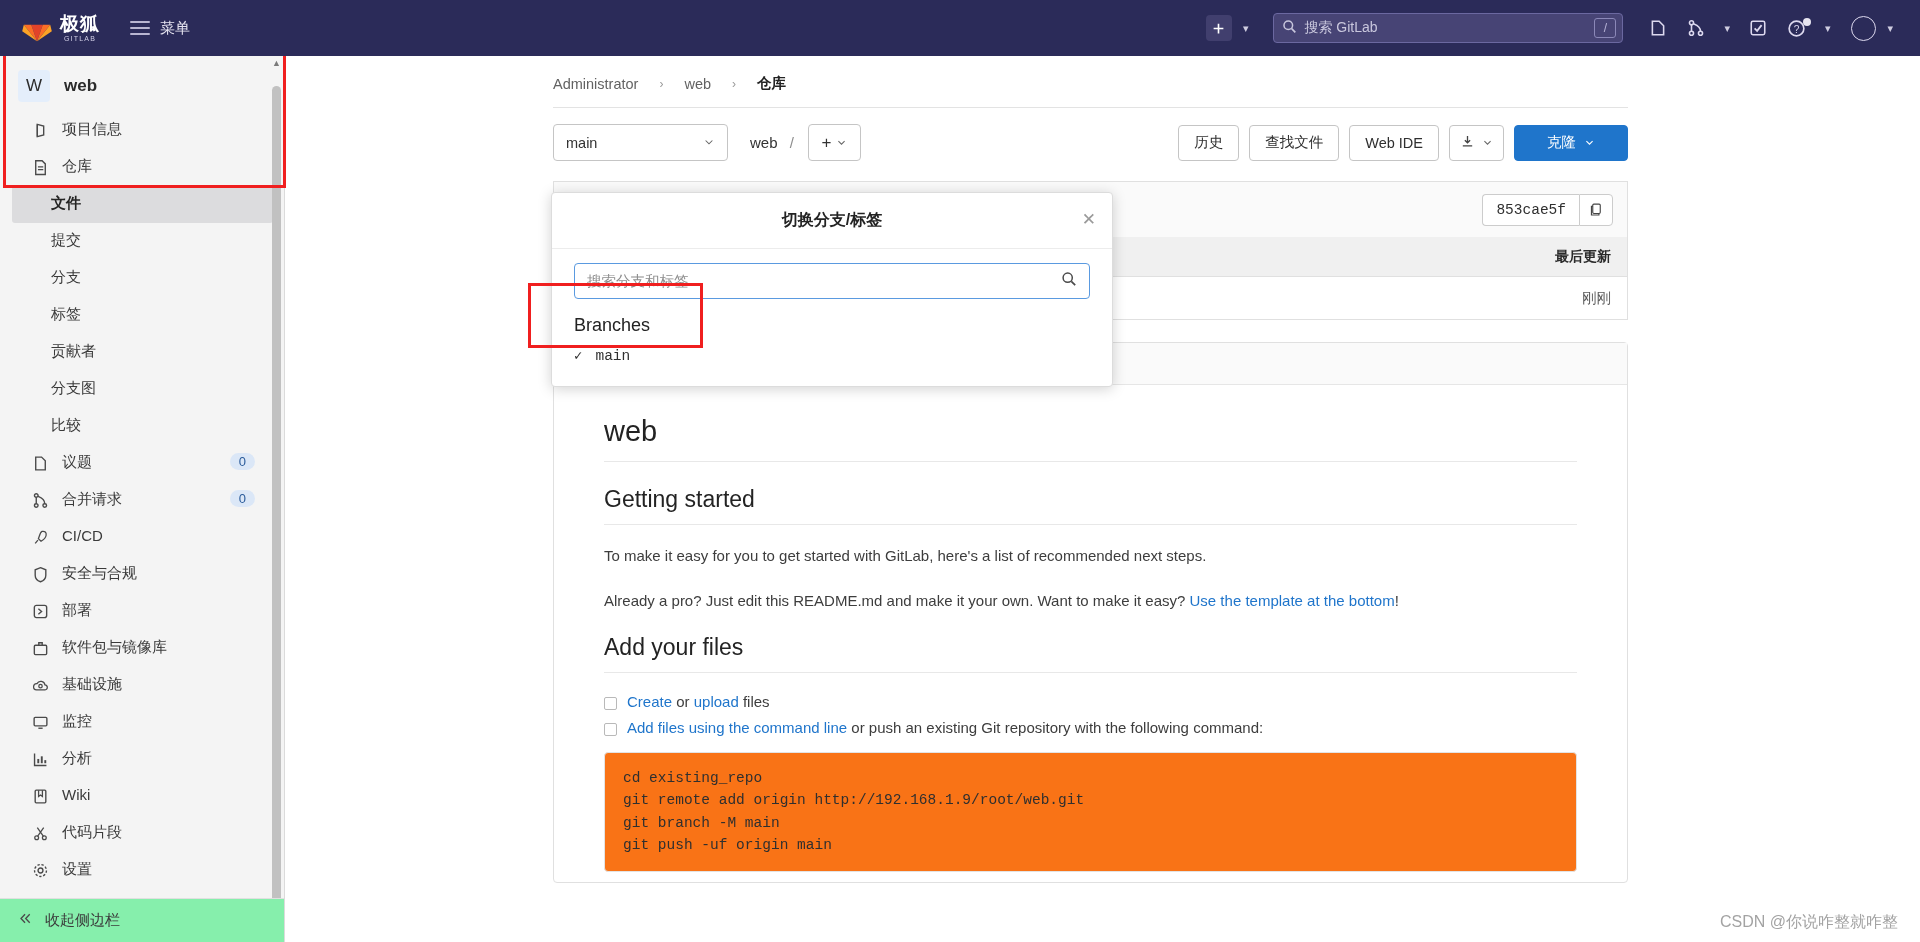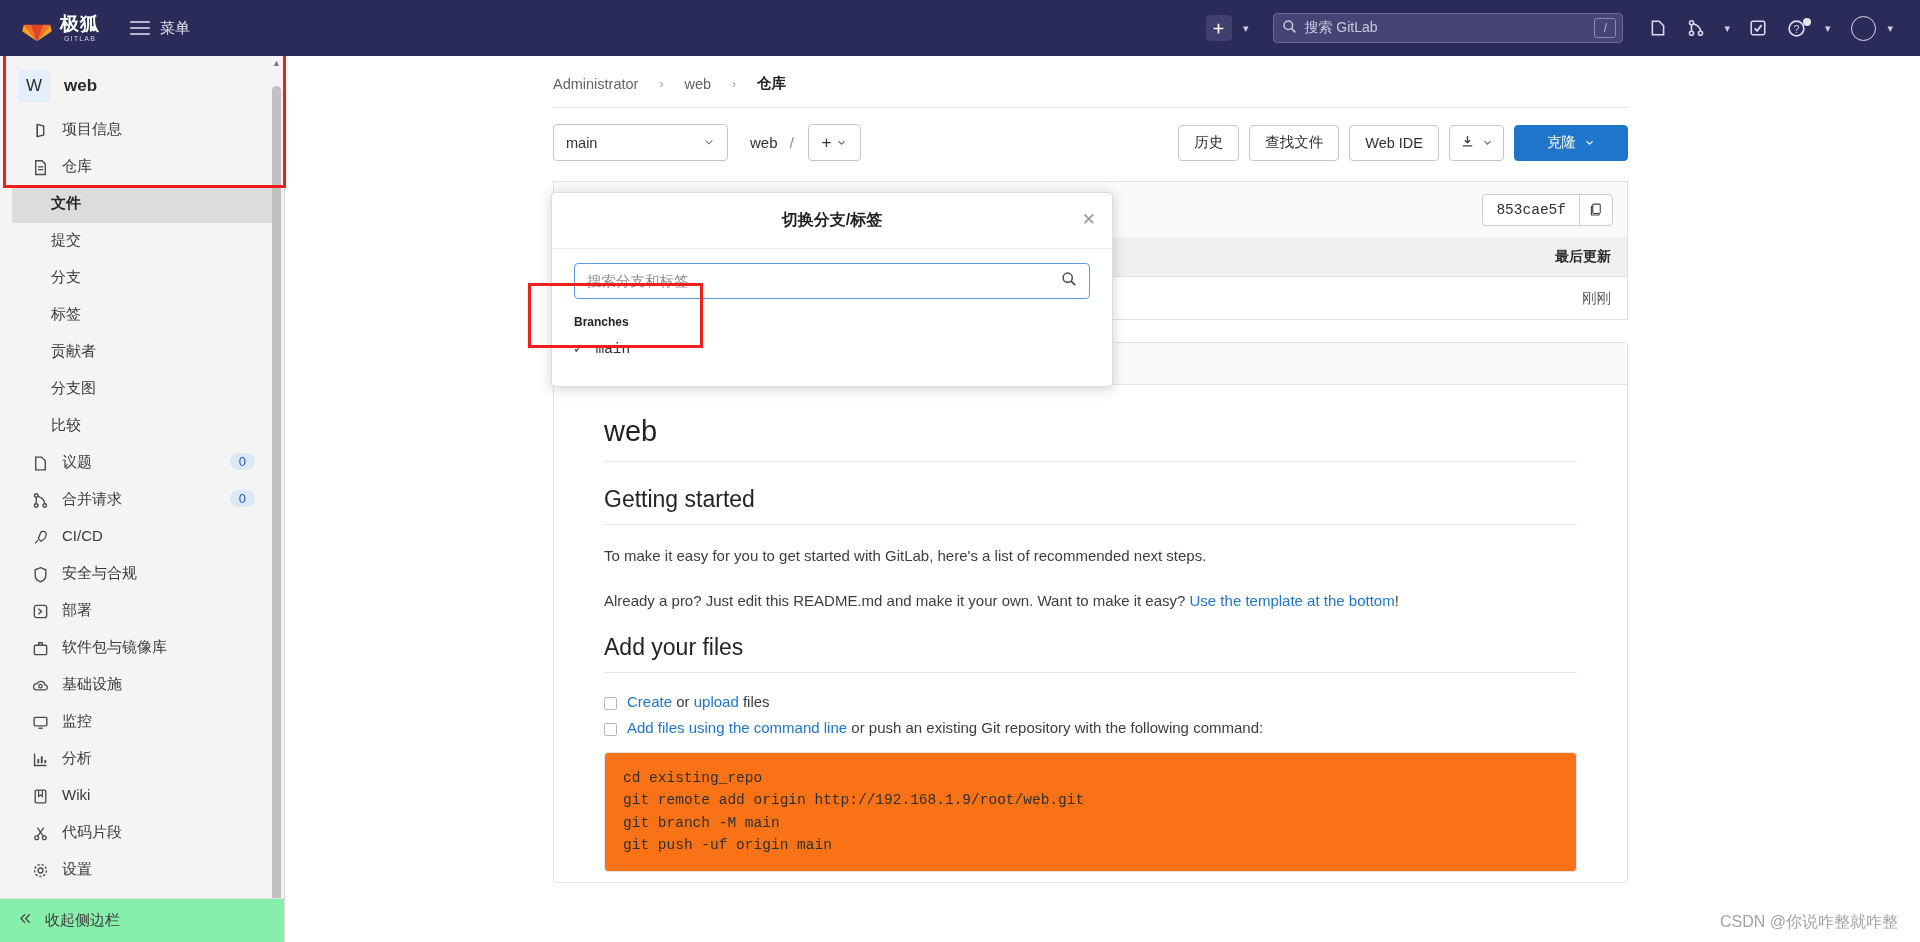--- a/index.html
+++ b/index.html
@@ -211,21 +211,21 @@
   .modal-title { font-size: 16px; font-weight:700; color:#232323; }
   .modal-x { position:absolute; right: 16px; top: 16px; font-size: 17px; color:#9a9a9a; cursor:pointer; }
   .modal-search {
     margin: 14px 22px 0 22px; height: 36px;
     border: 1px solid #5a9ae0; border-radius: 4px;
     display:flex; align-items:center; padding: 0 12px; background:#fff; cursor:text;
   }
   .ms-ph { font-size: 14.5px; color:#8d8d8d; }
   .ms-icon { margin-left:auto; color:#4a4a4a; }
   .modal-list { padding: 16px 22px 0 22px; }
-  .ml-group { font-size: 12px; font-weight:700; color:#232323; margin-bottom: 11px; }
+  .ml-group { font-size: 18px; font-weight:400; color:#232323; margin-bottom: 11px; }
   .ml-item {
     display:flex; align-items:center; gap: 13px;
     font-family:"Liberation Mono", monospace; font-size: 14.5px; color:#2f2f2f;
     cursor:pointer;
   }
   .ml-check { color:#2f2f2f; font-size: 14px; }
 
   
   .watermark {
     position:absolute; right: 22px; bottom: 9px;

